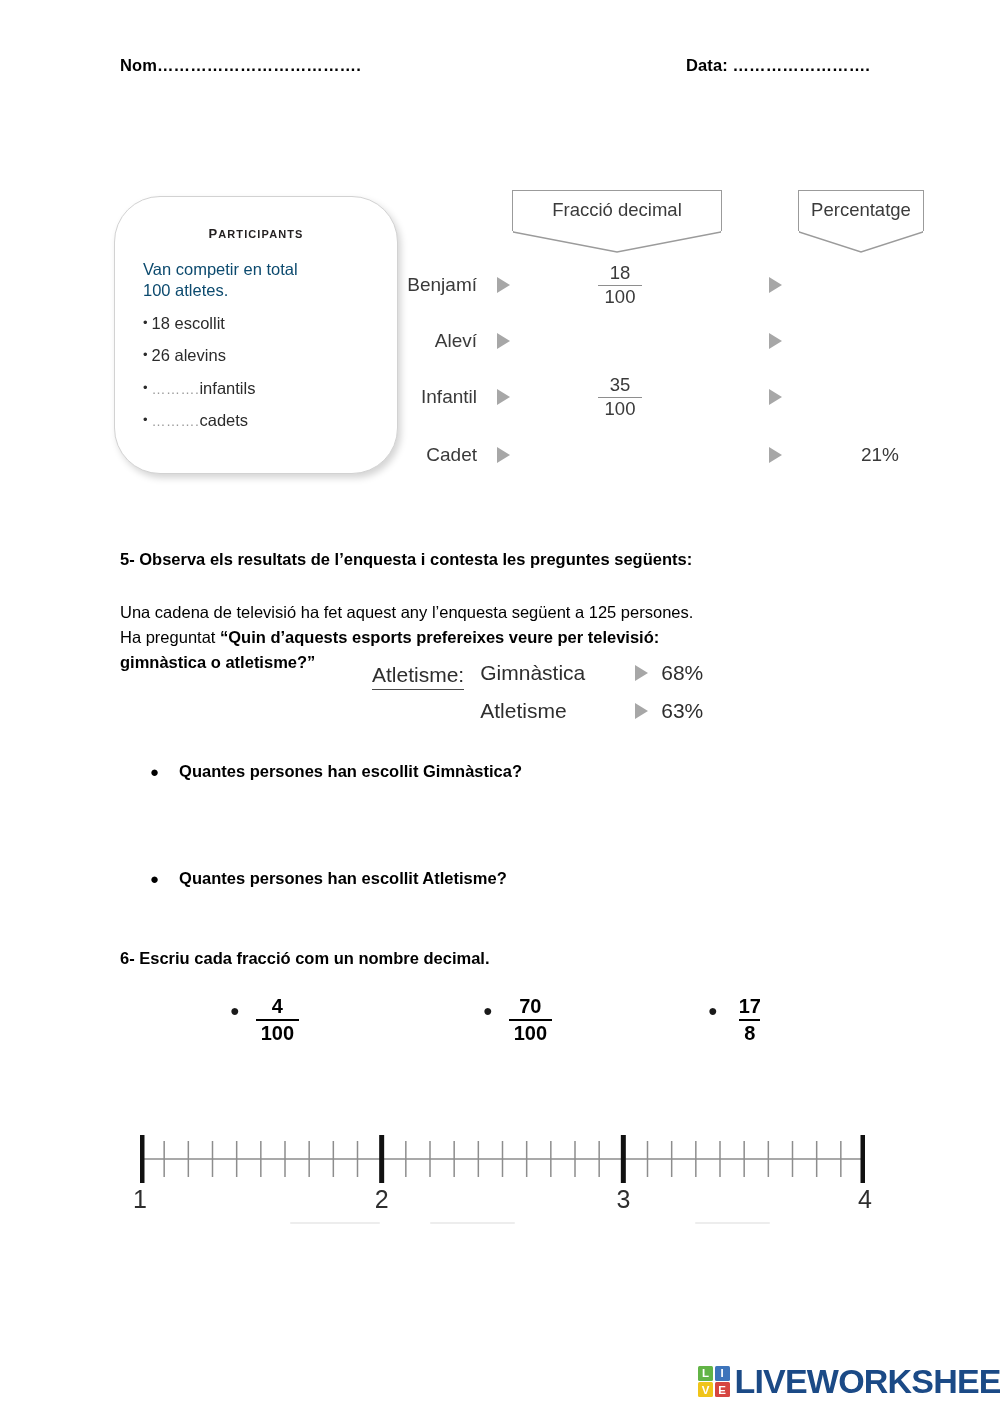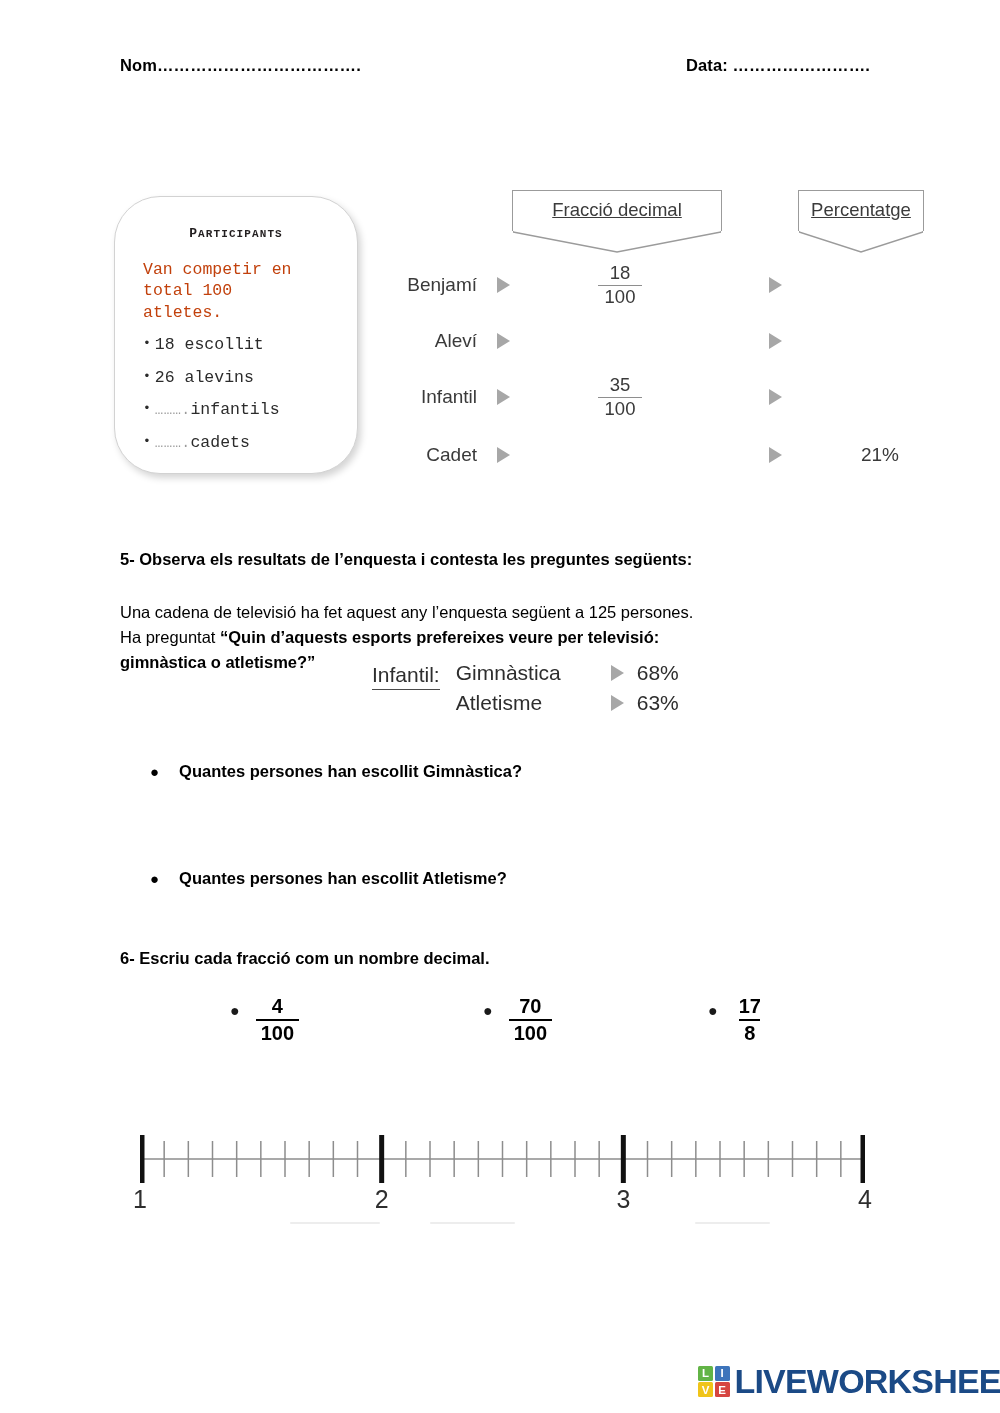--- a/index.html
+++ b/index.html
@@ -39,43 +39,43 @@
     color: #000;
   }
   #q4-prompt { left: 120px; top: 118px; width: 790px; }
   #q5-prompt { left: 120px; top: 547px; width: 790px; }
   #q6-prompt { left: 120px; top: 946px; width: 790px; }
 
   
   .participants {
     position: absolute;
     left: 114px; top: 196px;
-    width: 244px; height: 278px;
+    width: 284px; height: 278px;
     background: #fff;
     border: 1.4px solid #d2d2d2;
     border-radius: 46px;
     box-shadow: 3px 4px 7px rgba(0,0,0,.17);
-    font-family: Liberation Mono, monospace;
+    font-family: Liberation Sans, sans-serif;
   }
   .participants-title {
     text-align: center;
     margin-top: 24px;
     font-weight: bold;
     font-size: 16px;
     letter-spacing: 1.1px;
     color: #231f20;
     font-variant: small-caps;
     text-transform: lowercase;
   }
   .participants-title::first-letter { font-size: 19px; }
   .participants-intro {
     margin: 16px 0 0 28px;
     font-size: 16.5px;
     line-height: 1.30;
-    color: #c2410c;
+    color: #0c4a6e;
     width: 170px;
   }
   .plist { list-style: none; margin: 12px 0 0 0; padding: 0; }
   .plist li {
     font-size: 16.5px;
     color: #2b2b2b;
     margin: 0 0 13px 28px;
     line-height: 1.18;
   }
   .plist li .bul { font-size: 13px; vertical-align: 2px; margin-right: 4px; }
@@ -87,21 +87,21 @@
   .banner {
     position: absolute;
     border: 1.3px solid #9b9b9b;
     border-bottom: none;
     background: #fff;
     color: #3b3b3b;
     font-size: 18.5px;
     text-align: center;
     font-family: "Liberation Sans", sans-serif;
   }
-  .banner .btxt { display: block; padding: 8px 0 10px; text-decoration: underline; }
+  .banner .btxt { display: block; padding: 8px 0 10px; }
   .banner .notch {
     position: absolute;
     left: 0; right: 0; top: 100%;
     height: 22px;
     overflow: hidden;
   }
   .banner .notch svg { display: block; width: 100%; height: 22px; }
 
   #banner-fraccio { left: 112px; top: 0px; width: 210px; }
   #banner-percent { left: 398px; top: 0px; width: 126px; }
@@ -176,21 +176,21 @@
     gap: 16px;
     font-family: "Liberation Sans", sans-serif;
   }
   .results-label {
     font-size: 21px;
     color: #2e2e2e;
     border-bottom: 1.6px solid #4a4a4a;
     padding-bottom: 2px;
     margin-top: 2px;
   }
-  .results-rows { display: flex; flex-direction: column; gap: 6px; }
+  .results-rows { display: flex; flex-direction: column; gap: 14px; }
   .res-row { display: flex; align-items: center; gap: 13px; }
   .res-name { font-size: 21px; color: #2e2e2e; width: 142px; }
   .res-pct { font-size: 21px; color: #2e2e2e; }
 
   
   .qbullet {
     position: absolute;
     left: 150px;
     display: flex;
     align-items: baseline;
@@ -376,21 +376,21 @@
 
   <div class="prompt" id="q5-prompt">5- Observa els resultats de l’enquesta i contesta les preguntes següents:</div>
 
   <div class="q5-body">
     <div>Una cadena de televisió ha fet aquest any l’enquesta següent a 125 persones.</div>
     <div><span>Ha preguntat </span><b>“Quin d’aquests esports prefereixes veure per televisió:</b></div>
     <div><b>gimnàstica o atletisme?”</b></div>
   </div>
 
   <div class="results">
-    <span class="results-label">Infantil:</span>
+    <span class="results-label">Atletisme:</span>
     <span class="results-rows">
       <span class="res-row">
         <span class="res-name">Gimnàstica</span>
         <span class="tri"></span>
         <span class="res-pct">68%</span>
       </span>
       <span class="res-row">
         <span class="res-name">Atletisme</span>
         <span class="tri"></span>
         <span class="res-pct">63%</span>

